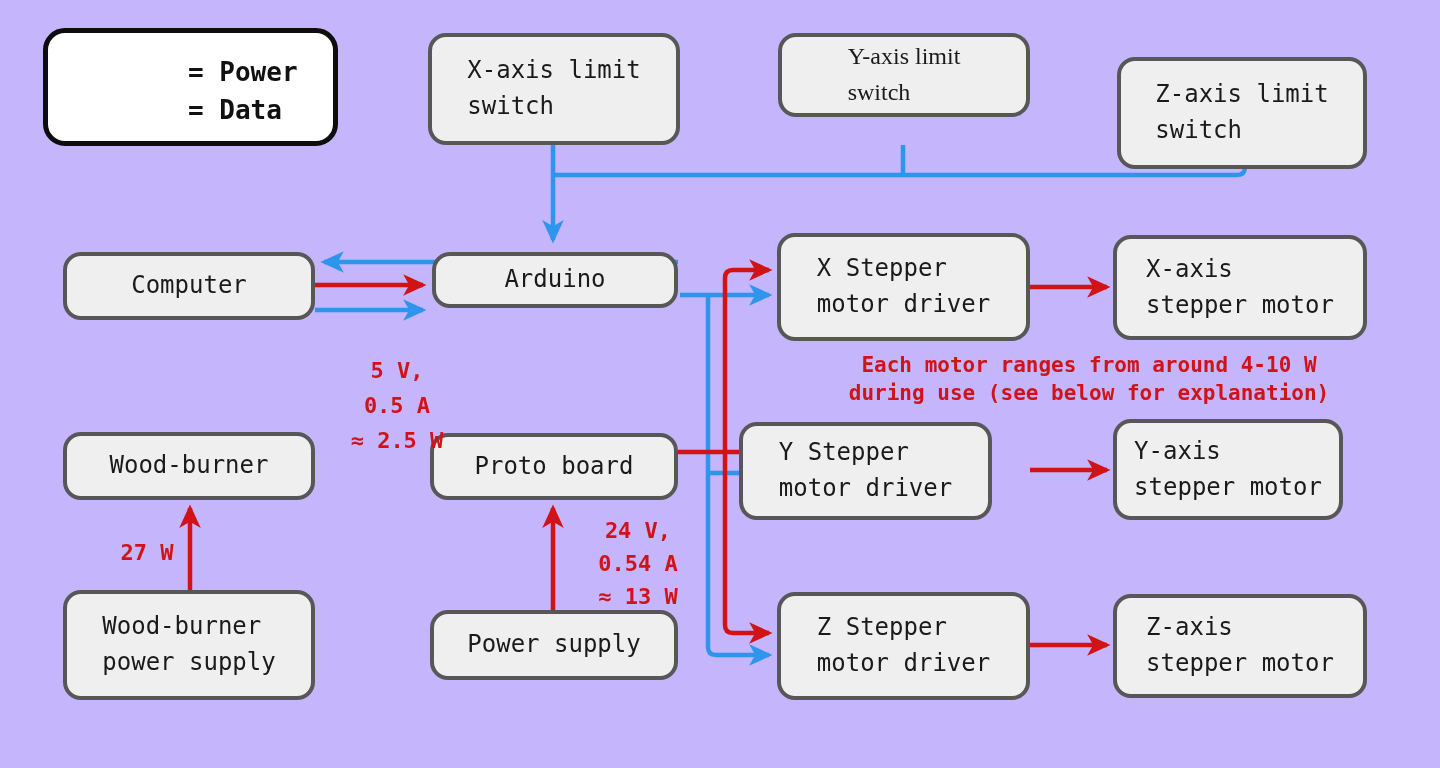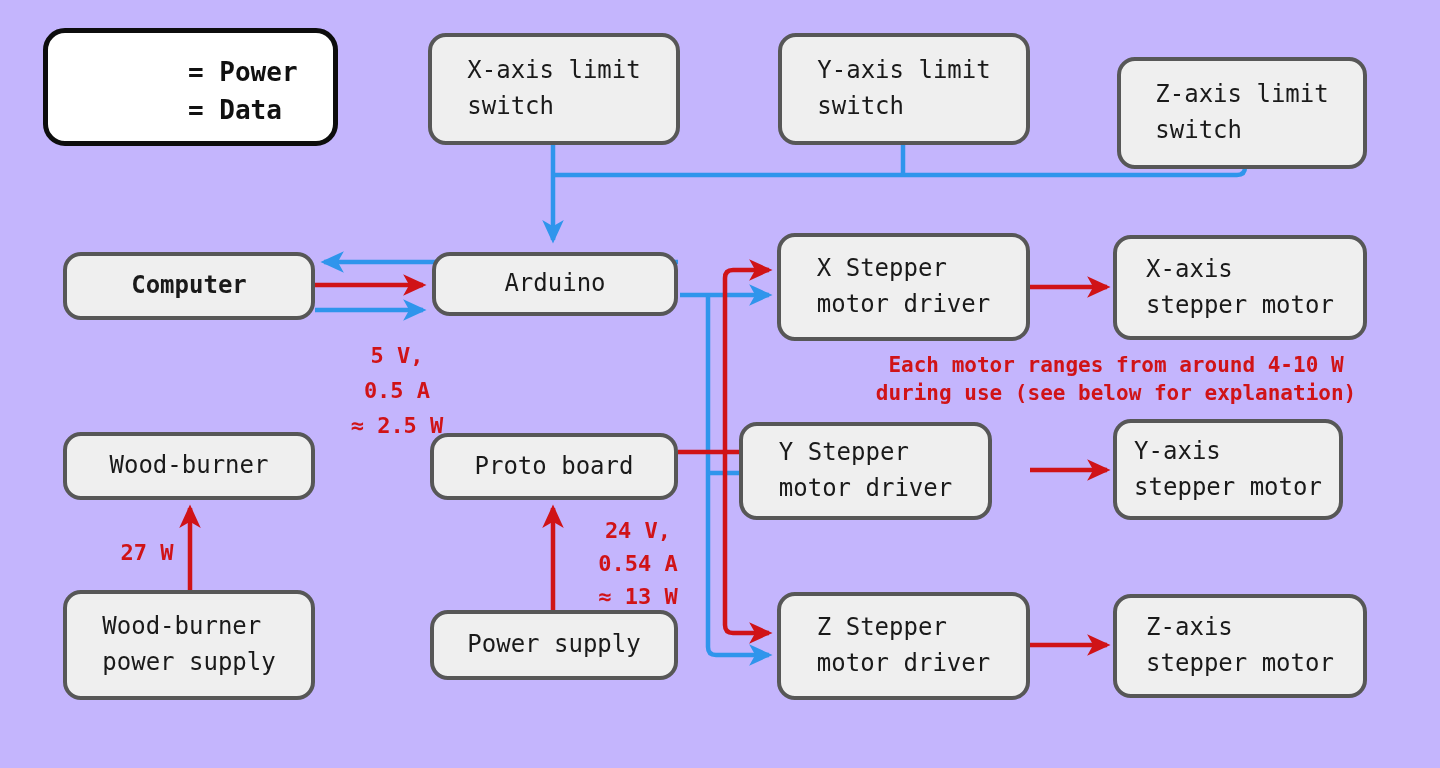--- a/index.html
+++ b/index.html
@@ -61,50 +61,50 @@
     <path class="pw" d="M190 590 V508" marker-end="url(#mpow)"></path>
     <path class="pw" d="M553 610 V508" marker-end="url(#mpow)"></path>
   </svg>
 
   <div class="legend"></div>
   <div class="legend-label" style="left:188px;top:57px;">= Power</div>
   <div class="legend-label" style="left:188px;top:95px;">= Data</div>
 
   <div class="node" style="left:428px;top:33px;width:252px;height:112px;">X-axis limit
 switch</div>
-  <div class="node" style="left:778px;top:33px;width:252px;height:112px;">Y-axis limit
+  <div class="node" style="left:778px;top:33px;width:252px;height:84px;font-family:Liberation Serif, serif;">Y-axis limit
 switch</div>
   <div class="node" style="left:1117px;top:33px;width:250px;height:112px;margin-top:24px;">Z-axis limit
 switch</div>
 
-  <div class="node" style="left:63px;top:252px;width:252px;height:68px;font-weight:bold;">Computer</div>
-  <div class="node" style="left:432px;top:252px;width:246px;height:64px;">Arduino</div>
+  <div class="node" style="left:63px;top:252px;width:252px;height:68px;">Computer</div>
+  <div class="node" style="left:432px;top:252px;width:246px;height:56px;">Arduino</div>
   <div class="node" style="left:777px;top:233px;width:253px;height:108px;">X Stepper
 motor driver</div>
   <div class="node" style="left:1113px;top:235px;width:254px;height:105px;">X-axis
 stepper motor</div>
 
   <div class="node" style="left:63px;top:432px;width:252px;height:68px;">Wood-burner</div>
   <div class="node" style="left:430px;top:433px;width:248px;height:67px;">Proto board</div>
   <div class="node" style="left:739px;top:422px;width:253px;height:98px;">Y Stepper
 motor driver</div>
   <div class="node" style="left:1113px;top:419px;width:230px;height:101px;">Y-axis
 stepper motor</div>
 
   <div class="node" style="left:63px;top:590px;width:252px;height:110px;">Wood-burner
 power supply</div>
   <div class="node" style="left:430px;top:610px;width:248px;height:70px;">Power supply</div>
   <div class="node" style="left:777px;top:592px;width:253px;height:108px;">Z Stepper
 motor driver</div>
   <div class="node" style="left:1113px;top:594px;width:254px;height:104px;">Z-axis
 stepper motor</div>
 
-  <div class="plabel" style="left:322px;top:338px;width:150px;line-height:35px;">5 V,
+  <div class="plabel" style="left:322px;top:353px;width:150px;line-height:35px;">5 V,
 0.5 A
 ≈ 2.5 W</div>
   <div class="plabel" style="left:563px;top:514px;width:150px;line-height:33px;">24 V,
 0.54 A
 ≈ 13 W</div>
   <div class="plabel" style="left:107px;top:540px;width:80px;">27 W</div>
-  <div class="plabel" style="left:870px;top:351px;width:492px;font-size:21px;line-height:28px;">Each motor ranges from around 4-10 W
+  <div class="plabel" style="left:843px;top:351px;width:492px;font-size:21px;line-height:28px;">Each motor ranges from around 4-10 W
 during use (see below for explanation)</div>
 
 </div>
 
 </body></html>

